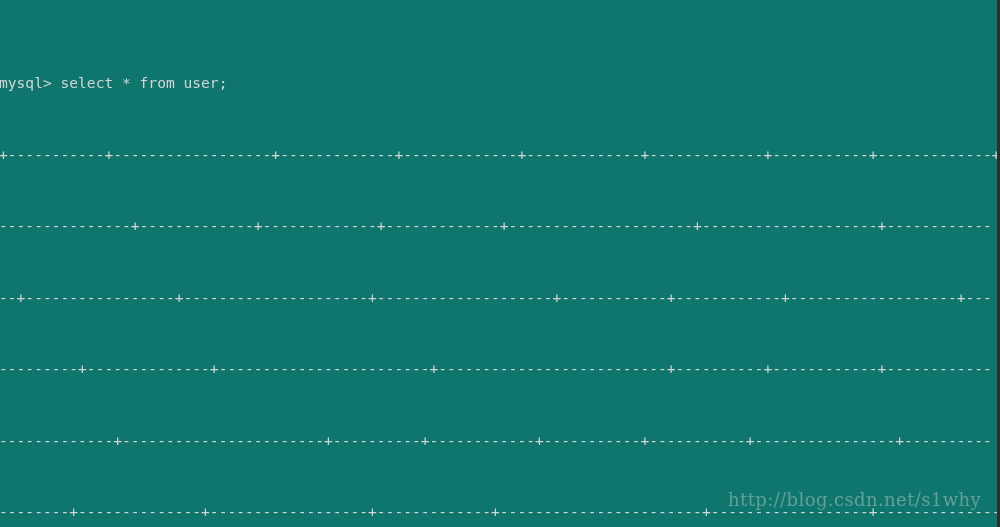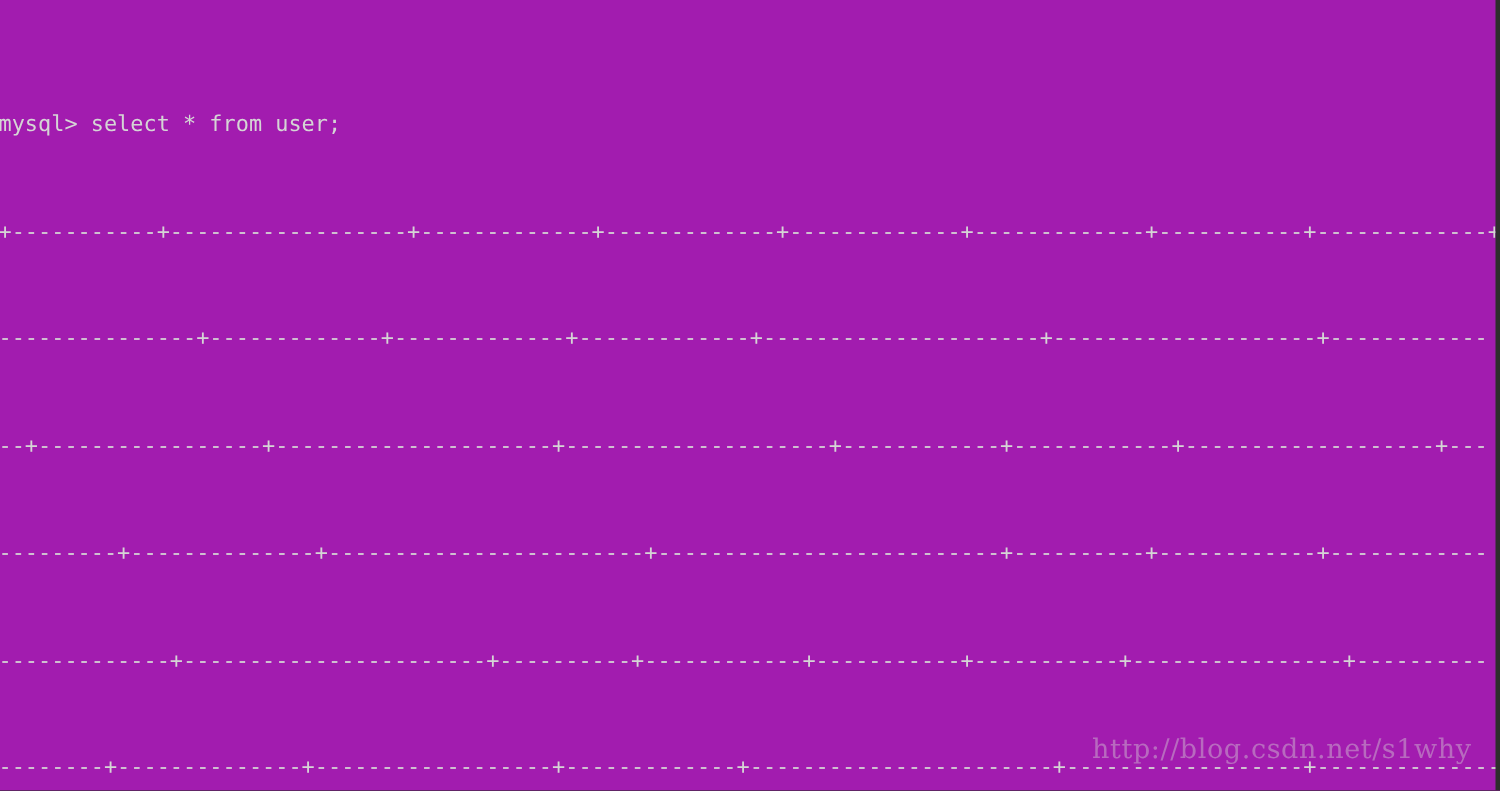--- a/index.html
+++ b/index.html
@@ -5,21 +5,21 @@
 <style>
   html, body {
     margin: 0;
     padding: 0;
     background: #2e2e2e;
   }
   #screen {
     position: relative;
     width: 1000px;
     height: 527px;
-    background: #a21caf;
+    background: #0f766e;
     overflow: hidden;
   }
   #term {
     position: absolute;
     left: 0;
     top: 0;
     width: 1000px;
     height: 527px;
     font-family: "DejaVu Sans Mono", "Liberation Mono", monospace;
     font-size: 14.6px;

